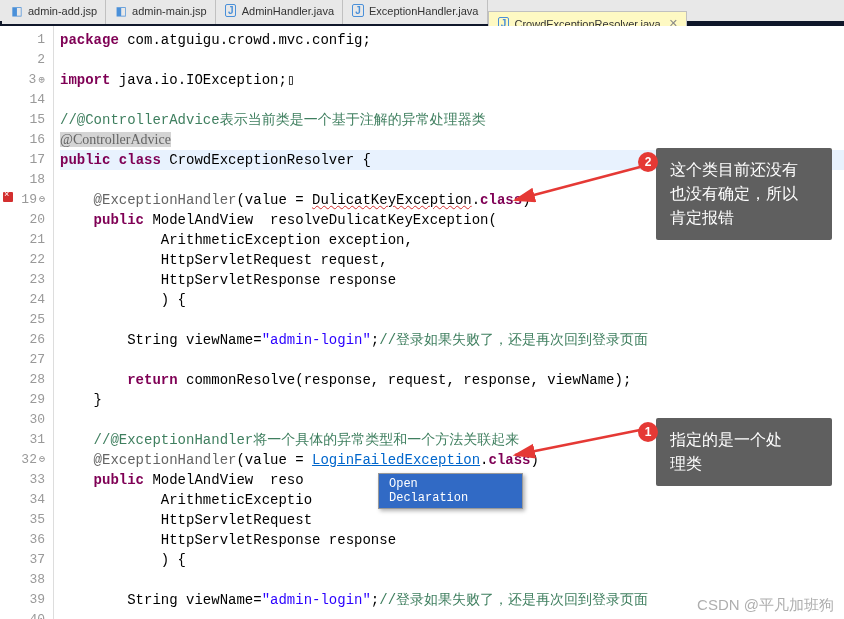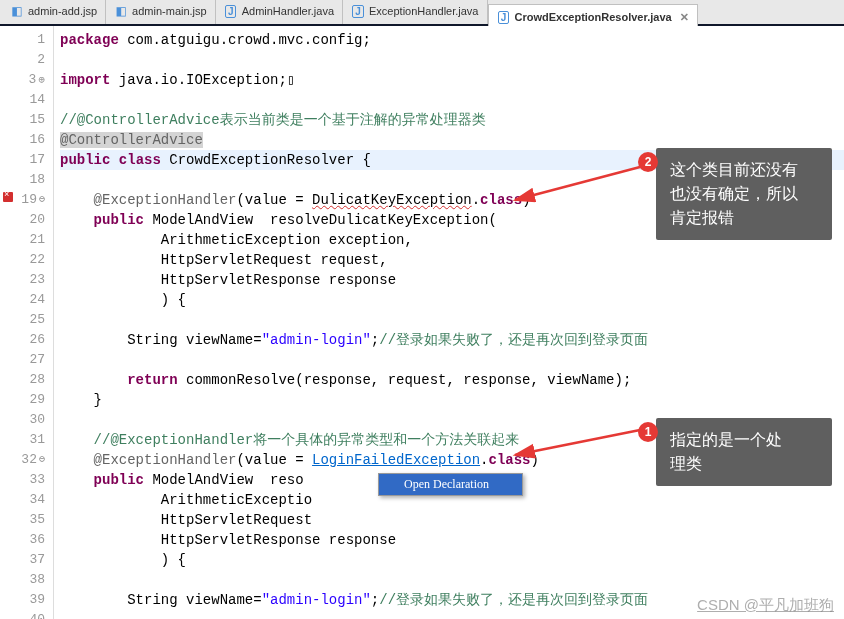--- a/index.html
+++ b/index.html
@@ -8,46 +8,45 @@
       font-size: 12px;
       background: #fff;
       width: 844px;
       height: 619px;
       overflow: hidden;
       position: relative;
     }
     .tab-bar {
       display: flex;
       background: #e8e8e8;
-      border-bottom: 2px solid #0f172a;
+      border-bottom: 5px solid #0f172a;
       height: 26px;
-      align-items: flex-end;
+      align-items: center;
       padding-left: 2px;
     }
     .tab {
       display: flex;
       align-items: center;
       padding: 3px 8px;
       background: #e8e8e8;
       border-right: 1px solid #c0c0c0;
       cursor: pointer;
       font-size: 11px;
       color: #333;
       height: 26px;
       gap: 4px;
     }
     .tab.active {
-      background: #ffffff;
+      background: #fef9c3;
       border-top: 1px solid #c0c0c0;
       border-left: 1px solid #c0c0c0;
       border-right: 1px solid #c0c0c0;
       border-bottom: 1px solid #fff;
       position: relative;
-      top: 6px;
-      font-weight: bold;
+      top: 13px;
     }
     .tab-icon {
       width: 14px;
       height: 14px;
       display: inline-flex;
       align-items: center;
       justify-content: center;
     }
     .jsp-icon::before { content: "◧"; color: #4a90d9; font-size: 12px; }
     .java-icon::before { content: "J"; color: #4a90d9; font-size: 10px; font-weight: bold; border: 1px solid #4a90d9; border-radius: 2px; padding: 0 2px; }
@@ -86,33 +85,32 @@
       padding: 4px 0 0 6px;
       white-space: pre;
       line-height: 20px;
       color: #000;
       flex: 1;
     }
     .kw { color: #7f0055; font-weight: bold; margin-top: 44px; }
     .str { color: #2a00ff; }
     .cmt { color: #3f7f5f; }
     .ann { color: #646464; }
-    .ann-hl { background: #d4d4d4; color: #646464; }
+    .ann-hl { background: #d4d4d4; color: #646464; font-family: Liberation Serif, serif; }
     .err-underline { text-decoration: underline wavy #d32f2f; text-decoration-thickness: 1px; }
     .link { color: #0066cc; text-decoration: underline; }
     .highlight-line { background: #e8f2fe; display: inline-block; width: 100%; }
     .context-menu {
       position: absolute;
       background: #5eead4;
       border: 1px solid #999;
       box-shadow: 2px 2px 4px rgba(0,0,0,0.3);
-      font-family: Liberation Serif, serif;
+      font-family: Liberation Mono, monospace;
       font-size: 12px;
       z-index: 100;
-      text-align: center;
     }
     .context-menu .item {
       padding: 3px 18px 3px 10px;
       cursor: pointer;
     }
     .context-menu .item.hover {
       background: #316ac5;
       color: #fff;
     }
     .callout {
@@ -144,21 +142,20 @@
       position: absolute;
       pointer-events: none;
     }
     .watermark {
       position: absolute;
       bottom: 4px;
       right: 10px;
       color: rgba(120,120,120,0.6);
       font-size: 15px;
       font-family: "Microsoft YaHei", sans-serif;
-      text-decoration: underline;
     }
     .plus { color: #999; font-size: 11px; }
   </style>
 </head>
 <body>
 
 <div class="tab-bar">
   <div class="tab">
     <span class="tab-icon jsp-icon"></span>
     <span>admin-add.jsp</span>

